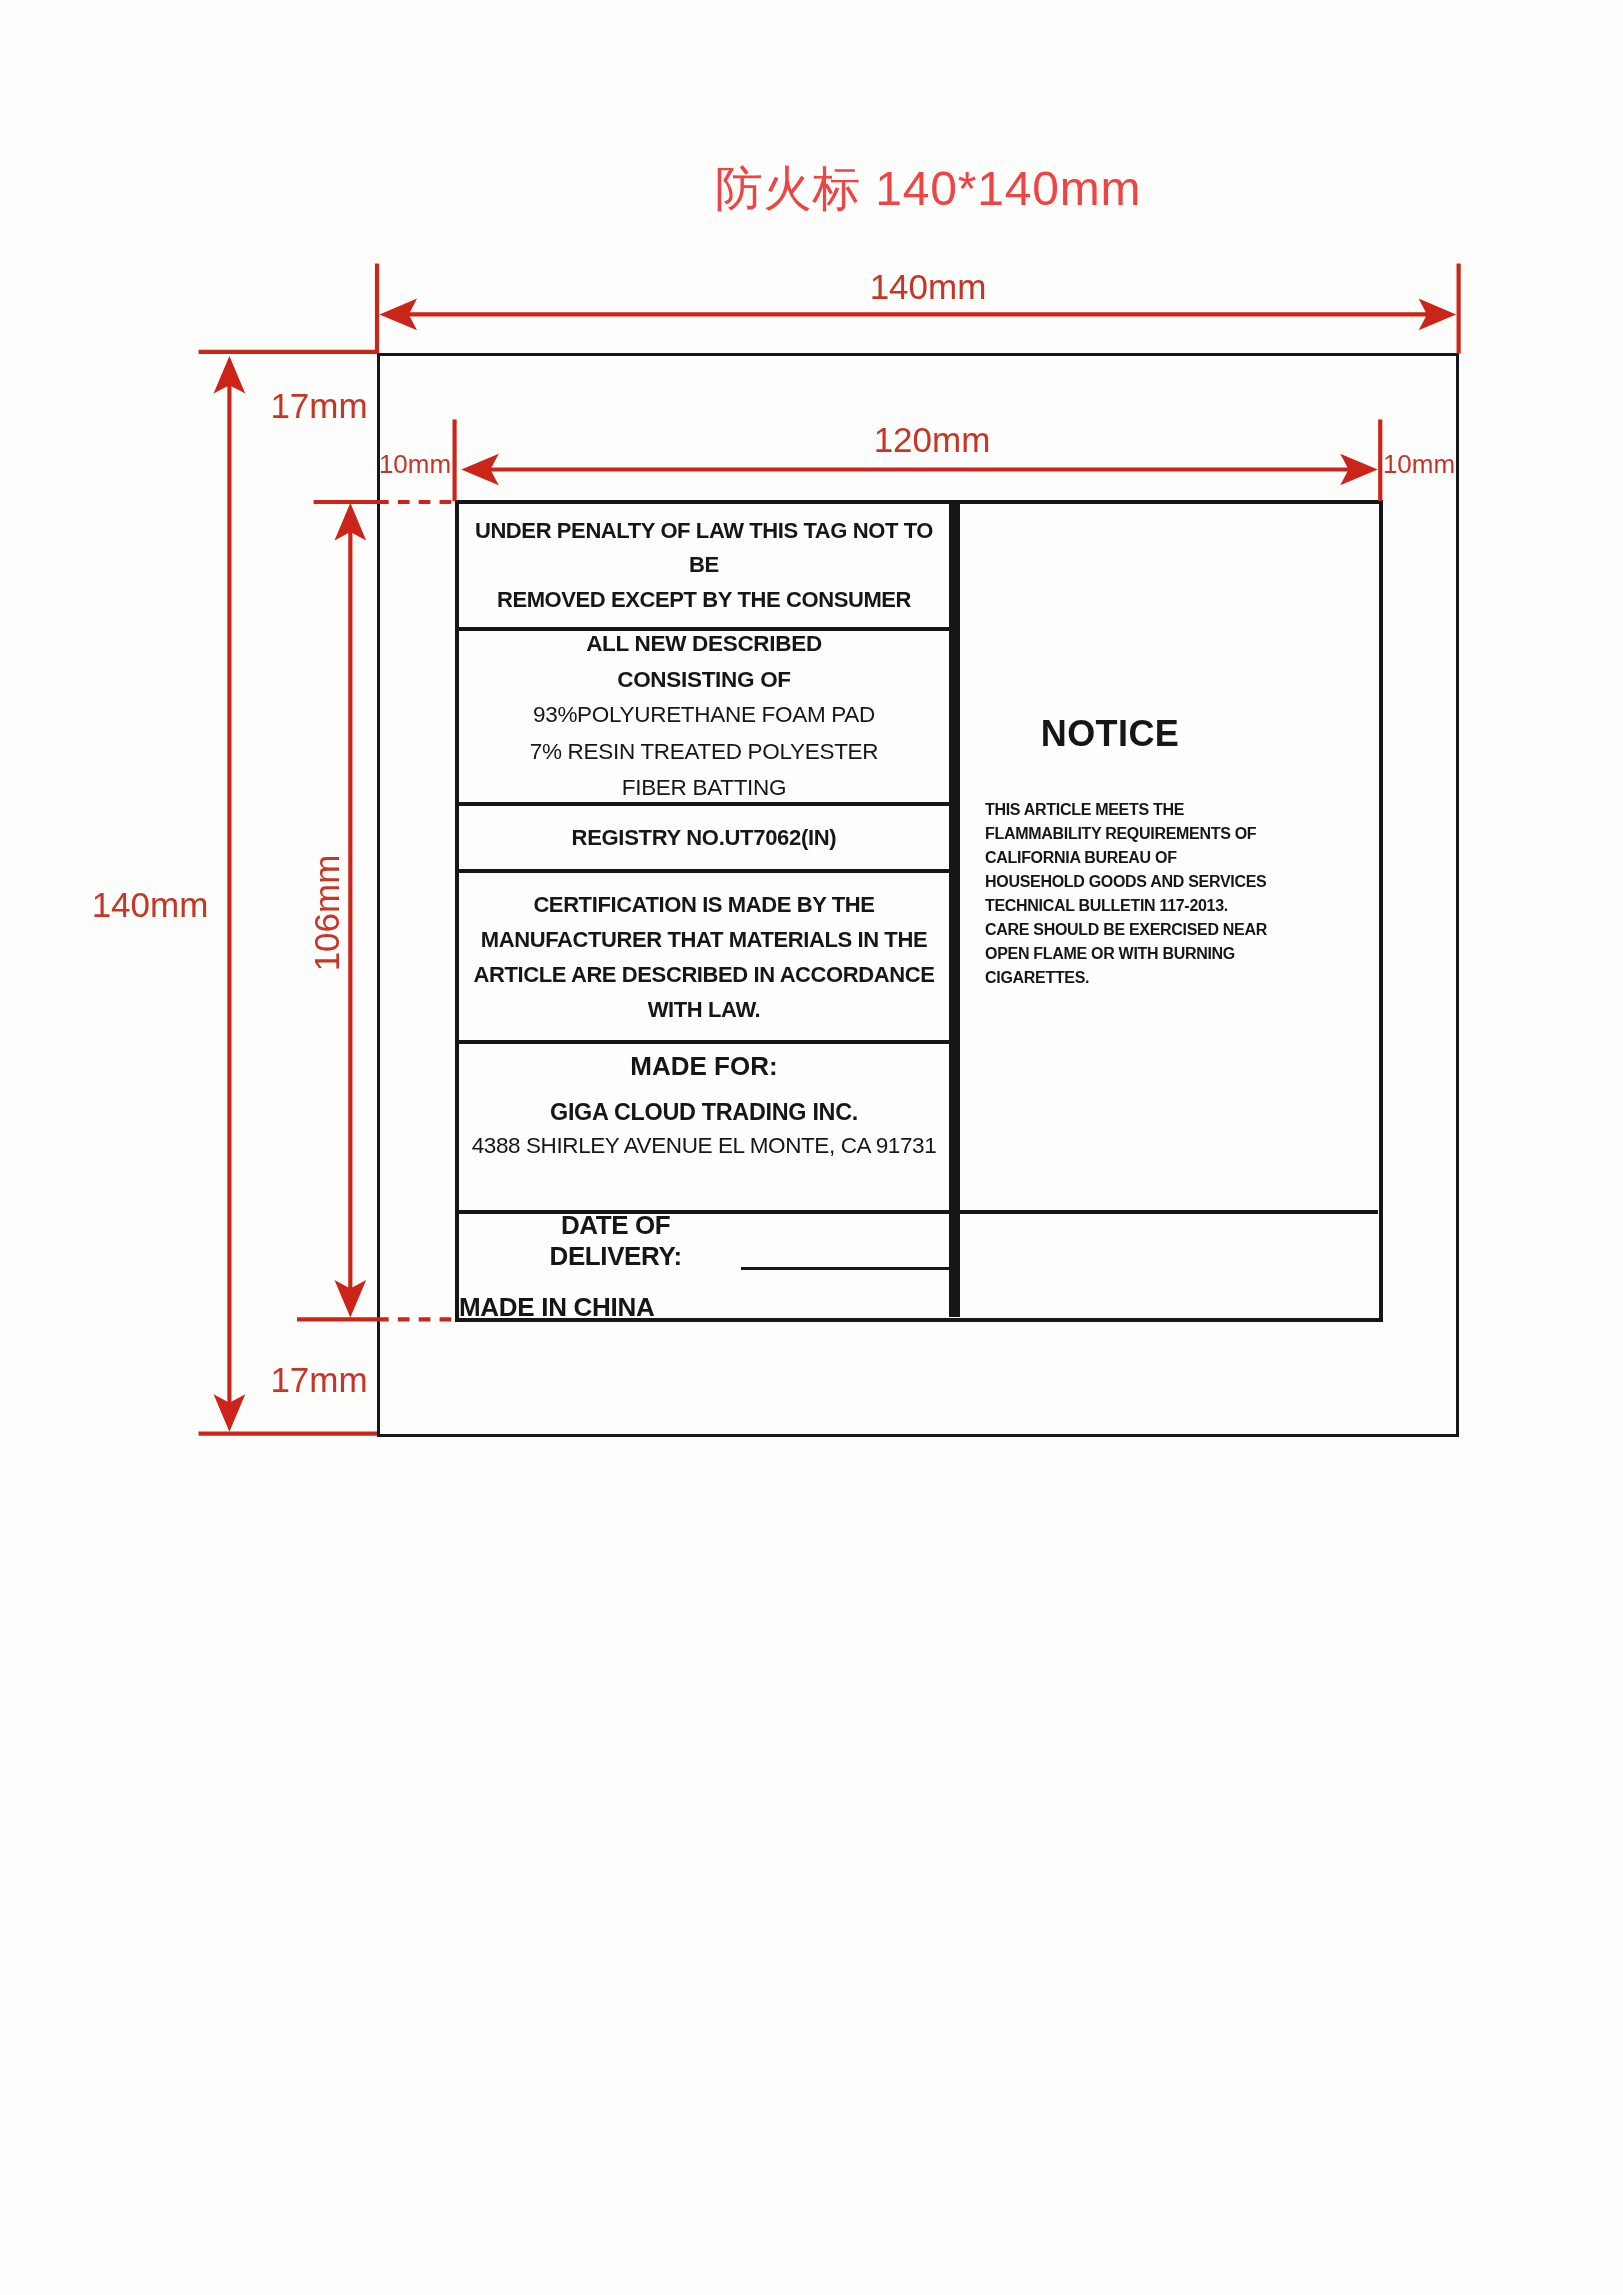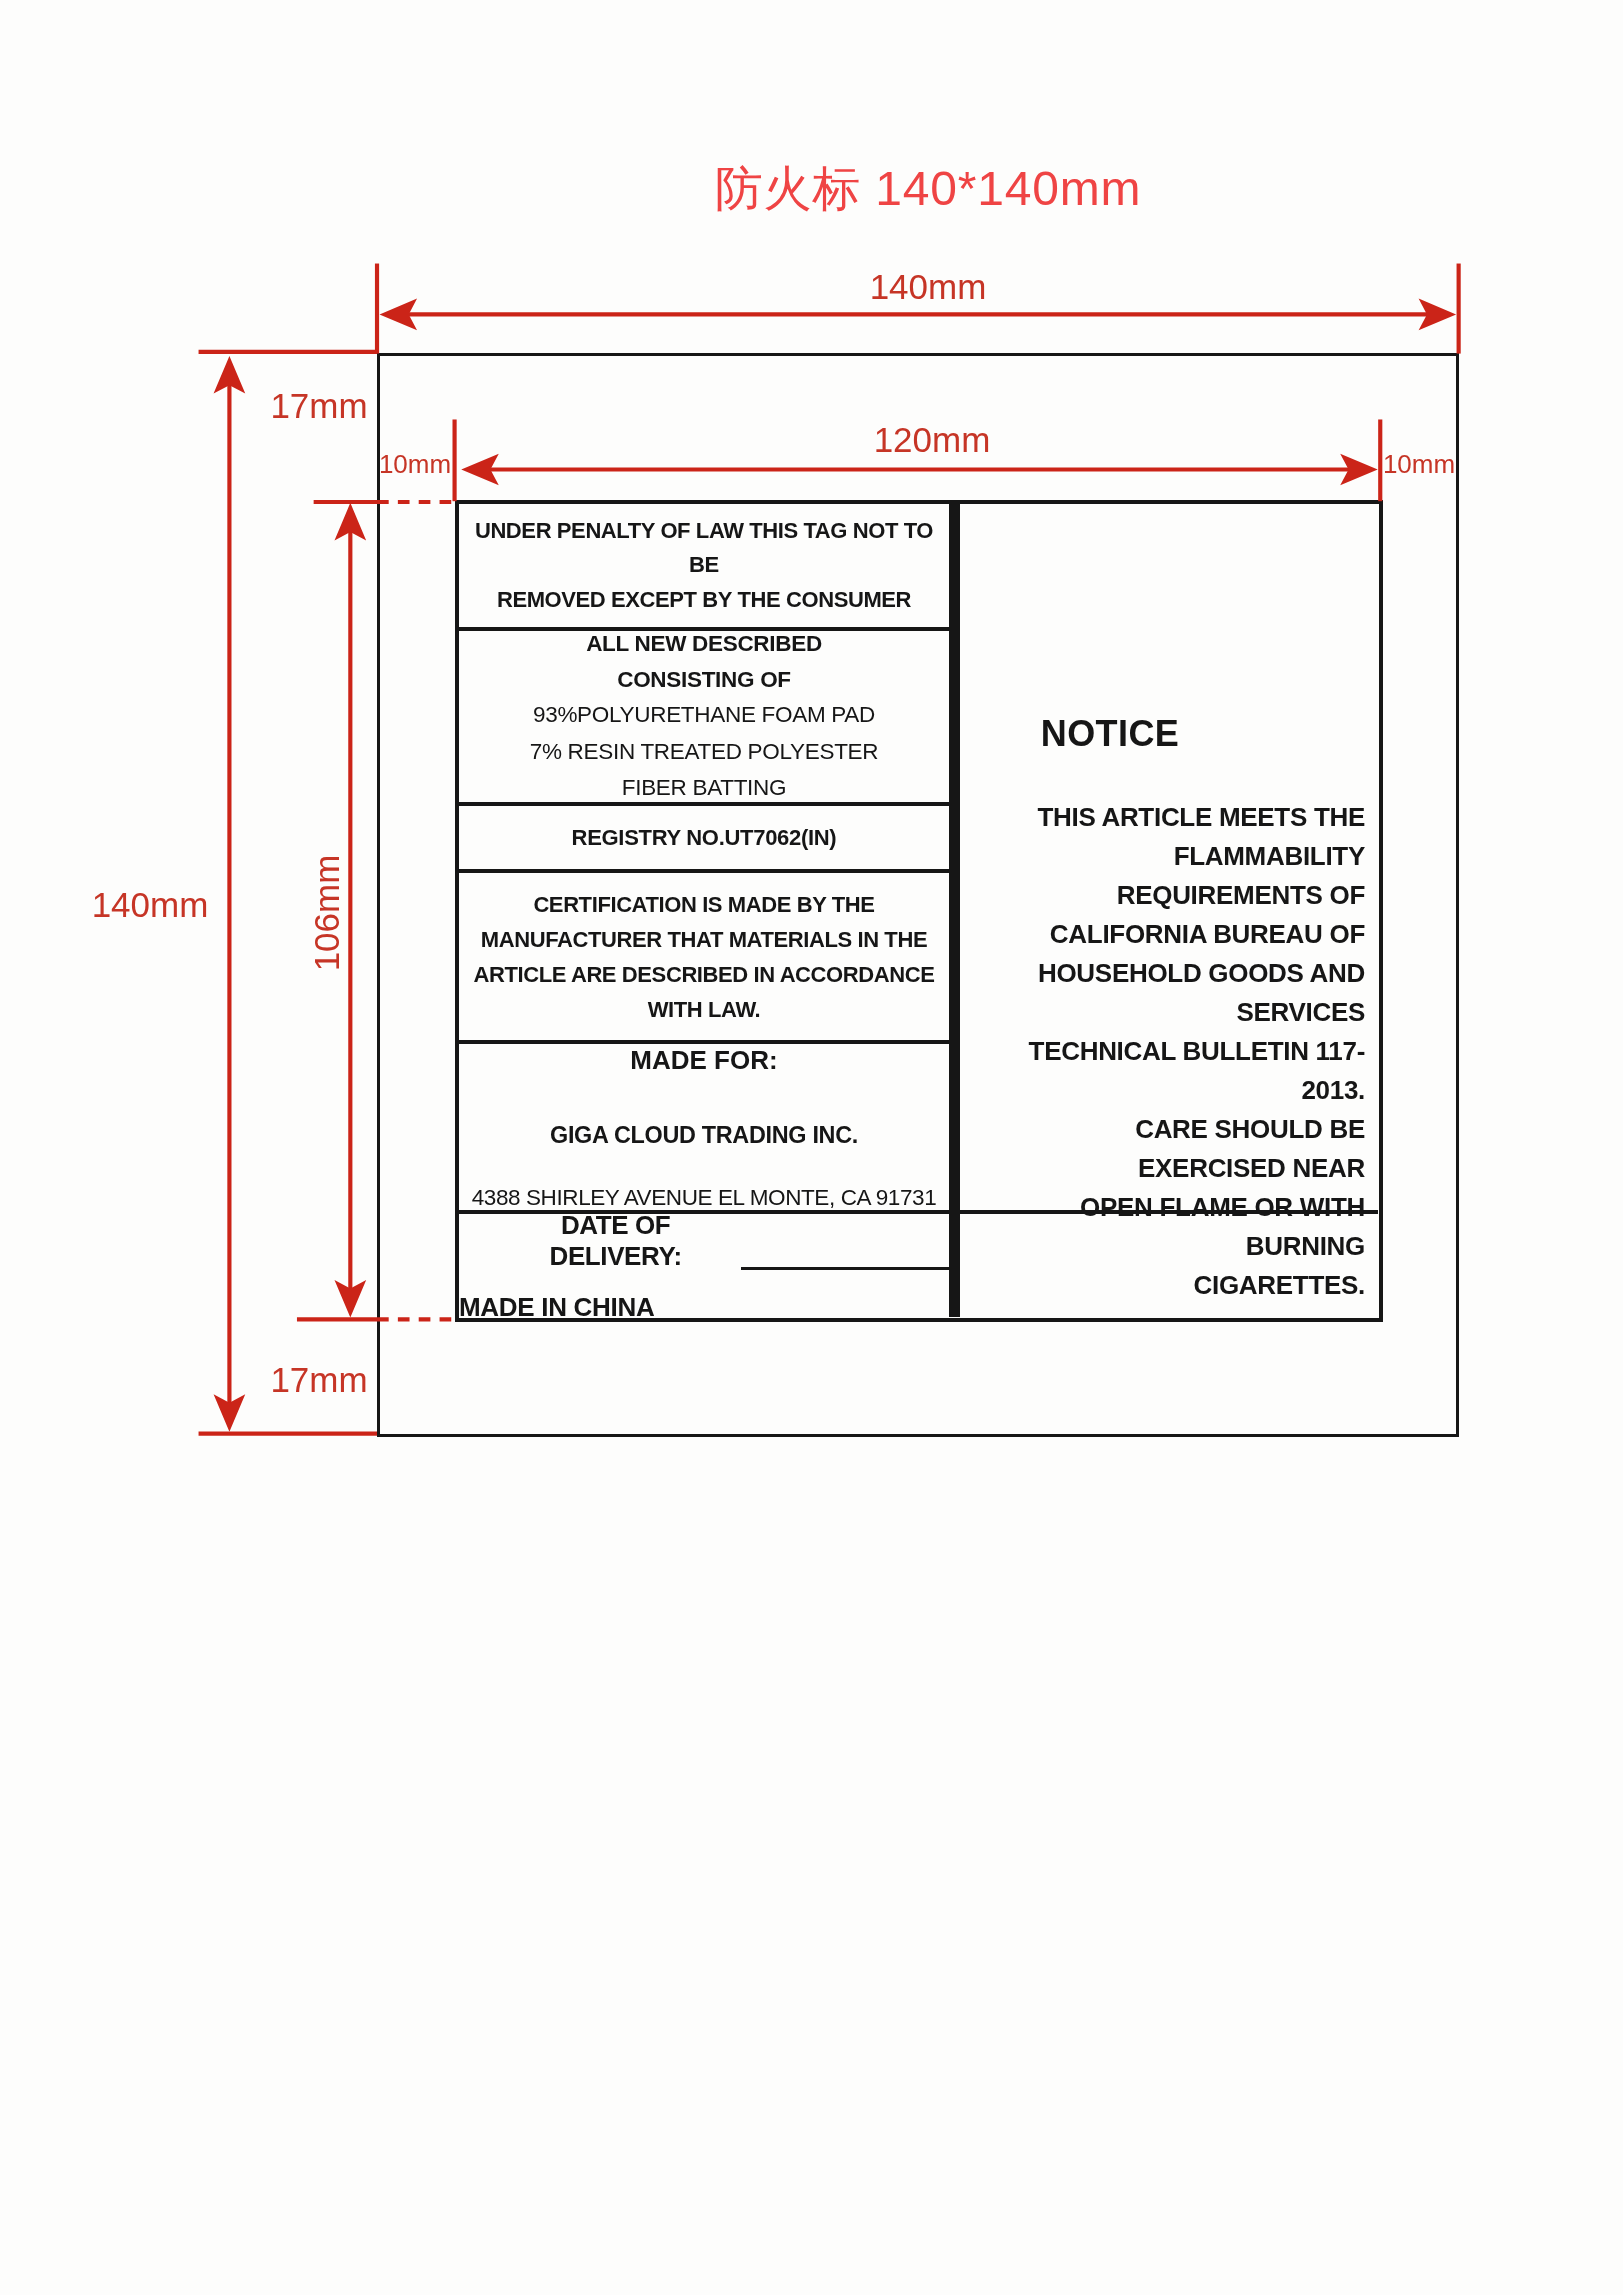--- a/index.html
+++ b/index.html
@@ -50,37 +50,37 @@
     display:flex;flex-direction:column;justify-content:center;align-items:center;
     text-align:center;box-sizing:border-box;
   }
   .pre{white-space:pre-line;}
   .cell-penalty{top:0;height:123px;font-size:22px;font-weight:bold;line-height:1.55;letter-spacing:-0.4px;}
   .cell-material{top:127px;height:171px;}
   .material-heading{font-size:22.5px;font-weight:bold;line-height:1.58;letter-spacing:-0.3px;}
   .material-body{font-size:22.5px;line-height:1.62;letter-spacing:-0.3px;}
   .cell-registry{top:302px;height:63px;font-size:22px;font-weight:bold;letter-spacing:-0.3px;}
   .cell-cert{top:369px;height:168px;font-size:22px;font-weight:bold;line-height:1.6;letter-spacing:-0.4px;}
-  .cell-madefor{top:541px;height:166px;justify-content:space-between;}
+  .cell-madefor{top:518px;height:166px;}
   .madefor-heading{font-size:26px;font-weight:bold;margin-bottom:16.7px;}
   .madefor-company{font-size:23.4px;font-weight:bold;margin-bottom:6.7px;letter-spacing:-0.3px;}
   .madefor-address{font-size:22.5px;letter-spacing:-0.4px;}
   .cell-date{top:711px;height:103px;align-items:flex-start;justify-content:center;}
   .date-row{display:flex;align-items:flex-end;padding-left:33px;}
   .date-label{font-size:26px;font-weight:bold;letter-spacing:-0.4px;}
   .date-blank{display:inline-block;width:209px;height:0;border-bottom:3.3px solid #161616;margin-left:1.7px;margin-bottom:1.7px;}
   .made-in-china{font-size:26px;font-weight:bold;text-align:center;margin-top:20px;letter-spacing:-0.3px;}
   
   .notice-heading{
     position:absolute;left:526px;top:209px;width:250px;
     text-align:center;font-size:36px;font-weight:bold;letter-spacing:0.4px;
   }
   .notice-body{
     position:absolute;left:526px;top:294px;width:380px;
-    font-size:26px;font-weight:bold;line-height:1.5;text-align:right;letter-spacing:-0.3px;
+    font-size:16px;font-weight:bold;line-height:1.5;text-align:left;letter-spacing:-0.3px;
   }
 </style>
 </head>
 <body>
 
 <div class="page">
 
   <div class="title">防火标 140*140mm</div>
 
   <svg class="dims" width="1623" height="2295" viewBox="0 0 1946 2752">

